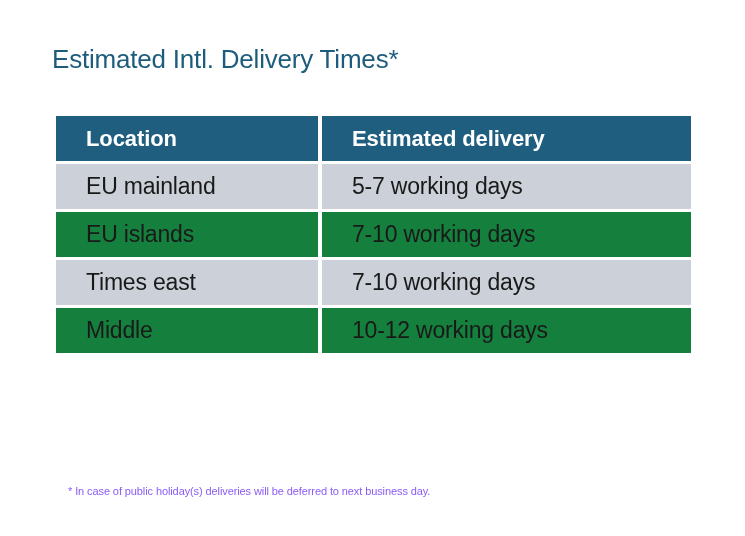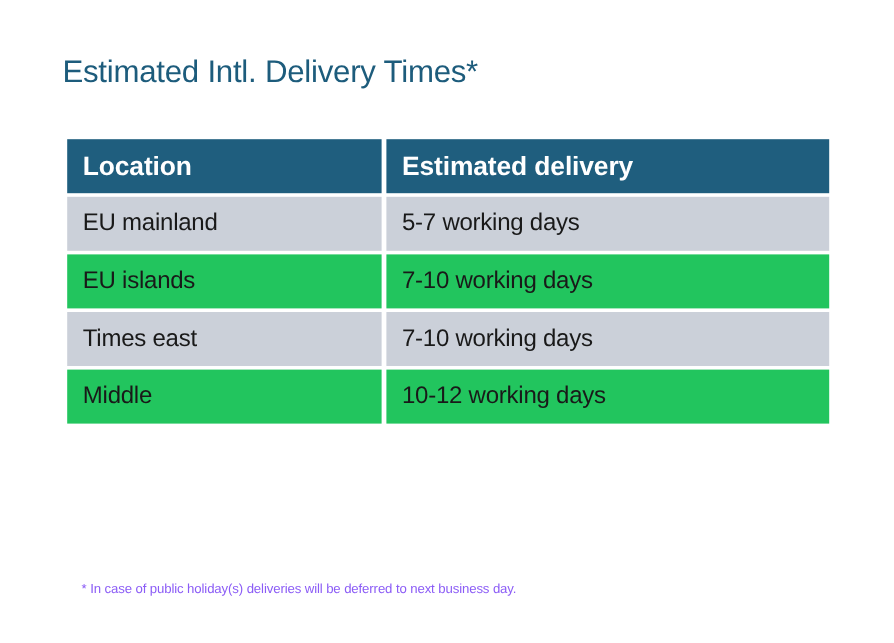--- a/index.html
+++ b/index.html
@@ -39,50 +39,50 @@
     left: 52px;
     top: 113px;
     width: 639px;
     border-collapse: separate;
     border-spacing: 4px 3px;
     table-layout: fixed;
   }
 
   .delivery-table th,
   .delivery-table td {
-    padding: 0 13px;
+    padding: 0 30px;
     text-align: left;
     vertical-align: middle;
     box-sizing: border-box;
   }
 
   .col-location { width: 262px; }
   .col-delivery { width: 369px; }
 
   .delivery-table thead th {
     height: 45px;
     background: #1f5e7e;
     color: #ffffff;
     font-size: 22px;
     font-weight: bold;
     letter-spacing: -0.1px;
     white-space: nowrap;
   }
 
   .delivery-table tbody td {
     height: 45px;
-    font-size: 20px;
+    font-size: 23px;
     font-weight: 400;
     color: #191919;
     letter-spacing: -0.2px;
     white-space: nowrap;
   }
 
   .delivery-table tbody tr.row-odd td  { background: #cbd0d9; }
-  .delivery-table tbody tr.row-even td { background: #22c55e; }
+  .delivery-table tbody tr.row-even td { background: #15803d; }
 
   .footnote {
     position: absolute;
     left: 68px;
     top: 481px;
     font-size: 11px;
     line-height: 20px;
     font-weight: 400;
     color: #8b5cf6;
     letter-spacing: -0.1px;

